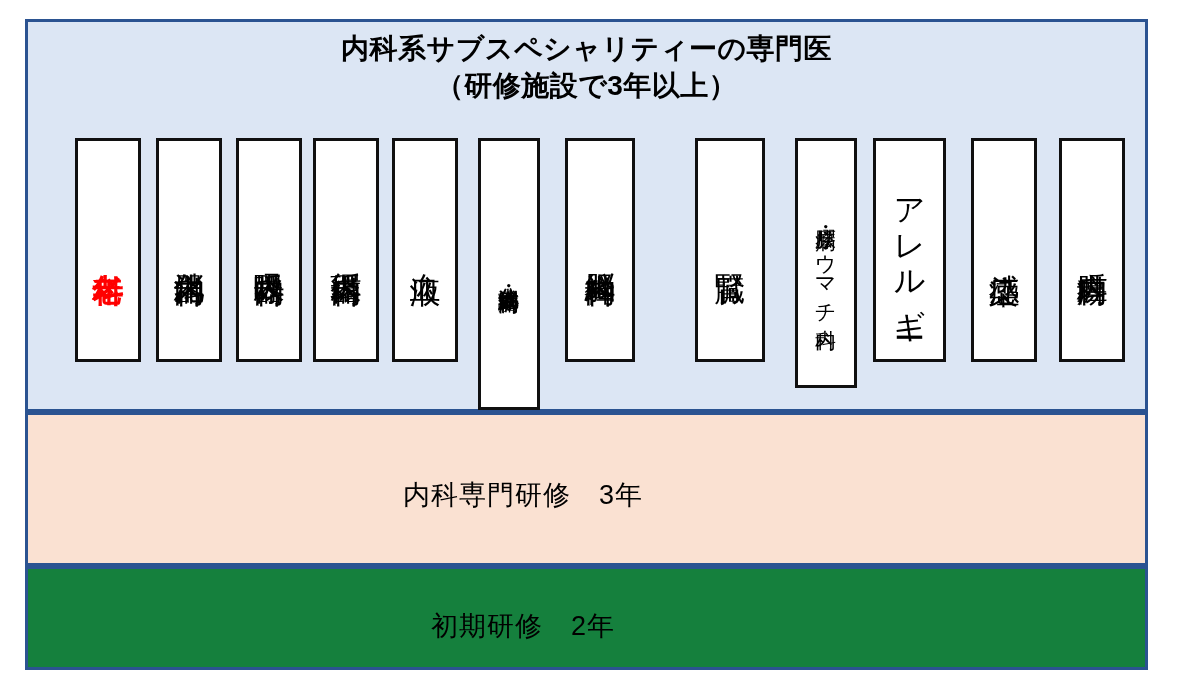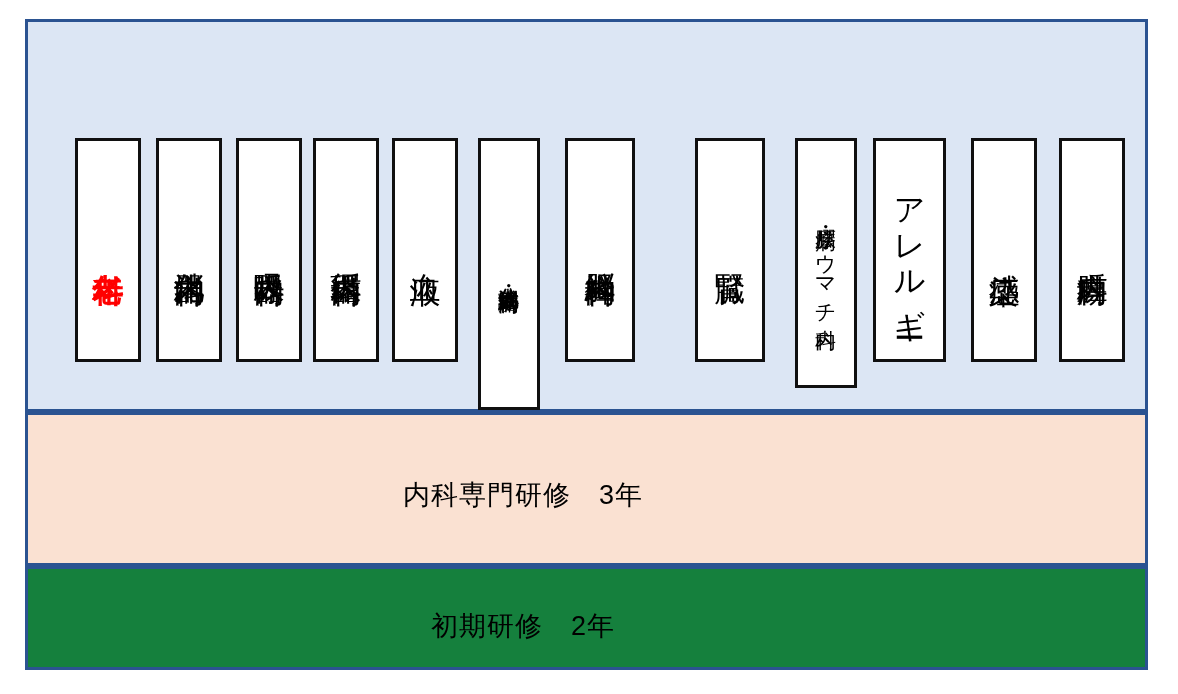--- a/index.html
+++ b/index.html
@@ -126,20 +126,22 @@
 
   .band-mid .band-text { top: 62px; }
   .band-bottom .band-text { top: 39px; }
 </style>
 </head>
 <body>
 
 <div id="canvas">
 
   <div class="band-sub">
+    <div class="sub-title">内科系サブスペシャリティーの専門医
+（研修施設で3年以上）</div>
     <div class="boxes" id="boxes-container">
         <div class="spec-box" style="left: 47px; top: 116px; width: 66px; height: 224px;">
           <span class="spec-label red">老年科</span>
         </div>
         <div class="spec-box" style="left: 128px; top: 116px; width: 66px; height: 224px;">
           <span class="spec-label">消化器内科</span>
         </div>
         <div class="spec-box" style="left: 208px; top: 116px; width: 66px; height: 224px;">
           <span class="spec-label">呼吸器内科</span>
         </div>

